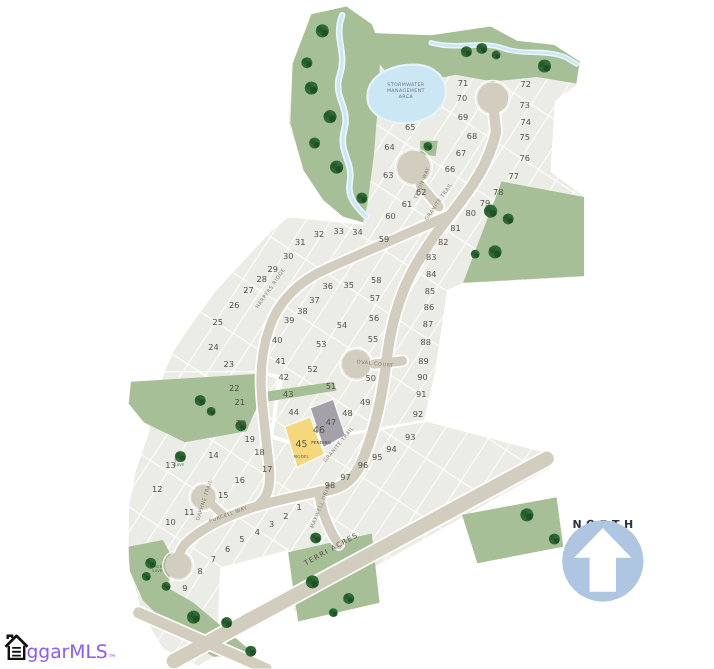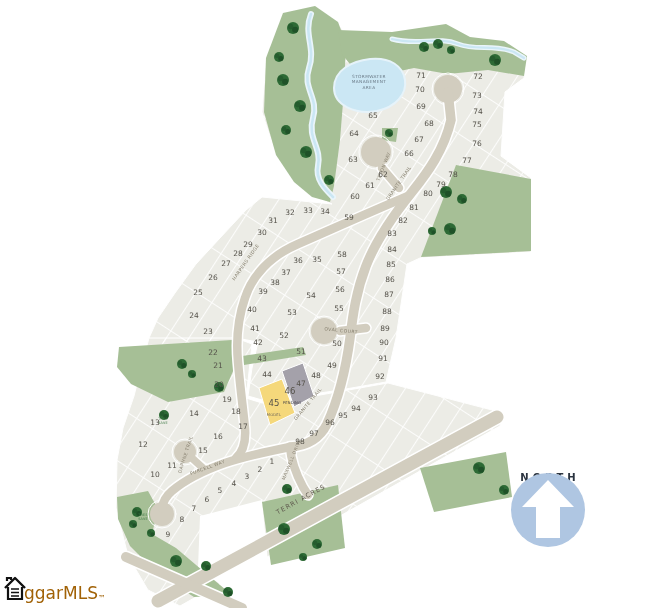--- a/index.html
+++ b/index.html
@@ -14,21 +14,21 @@
   .street.major{font-size:6.4px;fill:#5c564b;letter-spacing:1.2px;}
   .waterlbl{font-size:4.3px;fill:#6b7b88;letter-spacing:.35px;text-anchor:middle;}
   .treelbl{font-size:3.4px;fill:#3f7a46;letter-spacing:.2px;text-anchor:middle;}
   .sublbl{font-size:3.7px;text-anchor:middle;fill:#6b645a;letter-spacing:.2px;}
   .sublbl.dark{fill:#3f3c45;}
   
   .north{position:absolute;left:508px;top:470px;width:80px;height:96px;text-align:center;}
   .north-label{margin-top:2px;font-size:10px;font-weight:bold;letter-spacing:4px;
                color:#2b3440;padding-left:4px;}
   
-  .logo{position:absolute;left:2px;top:573px;height:30px;display:flex;align-items:flex-end;color:#a16207;}
+  .logo{position:absolute;left:2px;top:573px;height:30px;display:flex;align-items:flex-end;color:#8b5cf6;}
   .logo svg{position:static;}
   .logo-text{font-size:17px;line-height:20px;margin-left:-4px;letter-spacing:0px;}
   .logo sup{font-size:8px;vertical-align:super;}
 </style>
 </head>
 <body>
 
 <div class="stage">
 
   <svg id="map-svg" width="649" height="608" viewBox="0 0 649 608">

